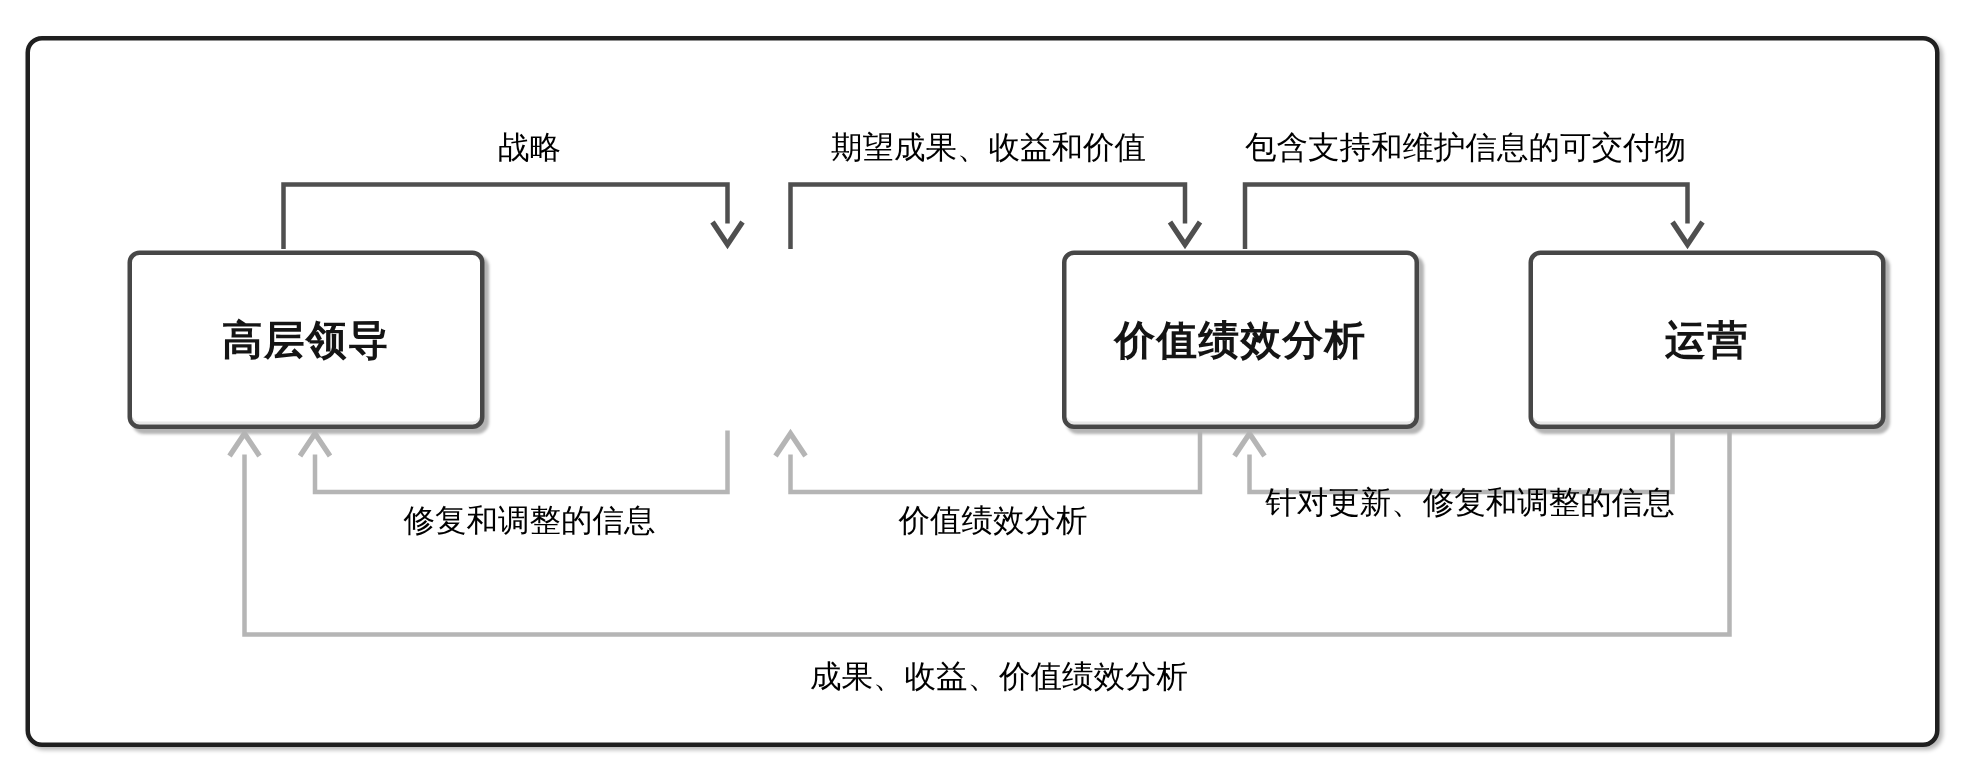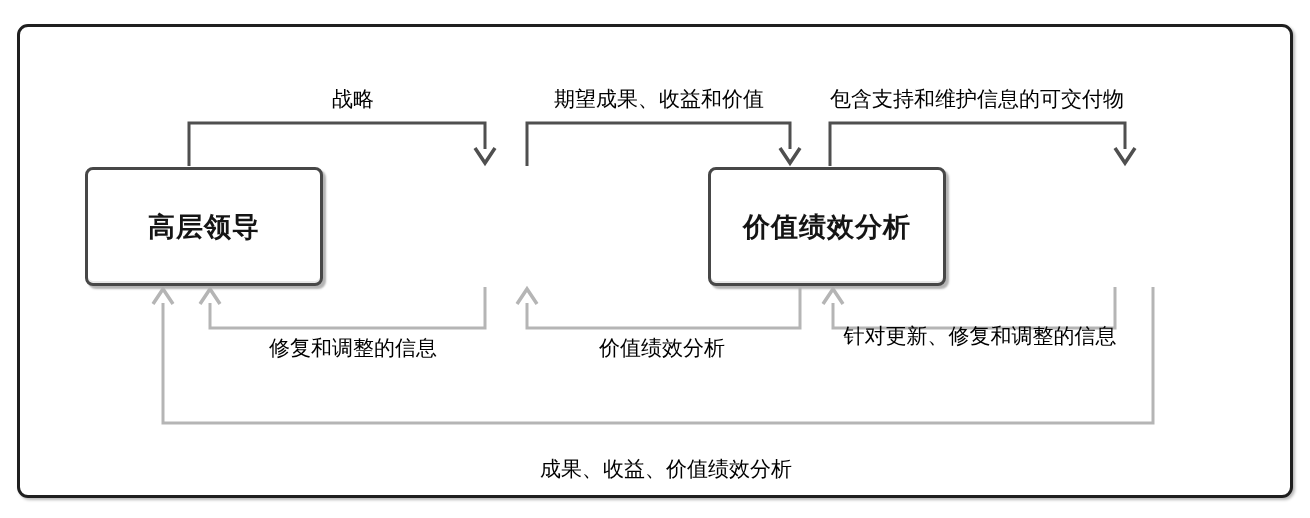--- a/index.html
+++ b/index.html
@@ -79,23 +79,26 @@
       <path stroke-width="3.5" d="M153 304 L163 289 L173 304"></path>
     </g>
   </svg>
 
   <div class="node" style="left:85px">
     <span>高层领导</span>
   </div>
   <div class="node" style="left:708px">
     <span>价值绩效分析</span>
   </div>
+  <div class="node" style="left:1019px">
+    <span>运营</span>
+  </div>
 
   <div class="edge-label" style="left:353px;top:87px">战略</div>
   <div class="edge-label" style="left:659px;top:87px">期望成果、收益和价值</div>
   <div class="edge-label" style="left:977px;top:87px">包含支持和维护信息的可交付物</div>
 
   <div class="edge-label" style="left:353px;top:336px">修复和调整的信息</div>
   <div class="edge-label" style="left:662px;top:336px">价值绩效分析</div>
   <div class="edge-label" style="left:980px;top:324px">针对更新、修复和调整的信息</div>
-  <div class="edge-label" style="left:666px;top:457px">成果、收益、价值绩效分析</div>
+  <div class="edge-label" style="left:666px;top:440px">成果、收益、价值绩效分析</div>
 
 </div>
 
 </body></html>

